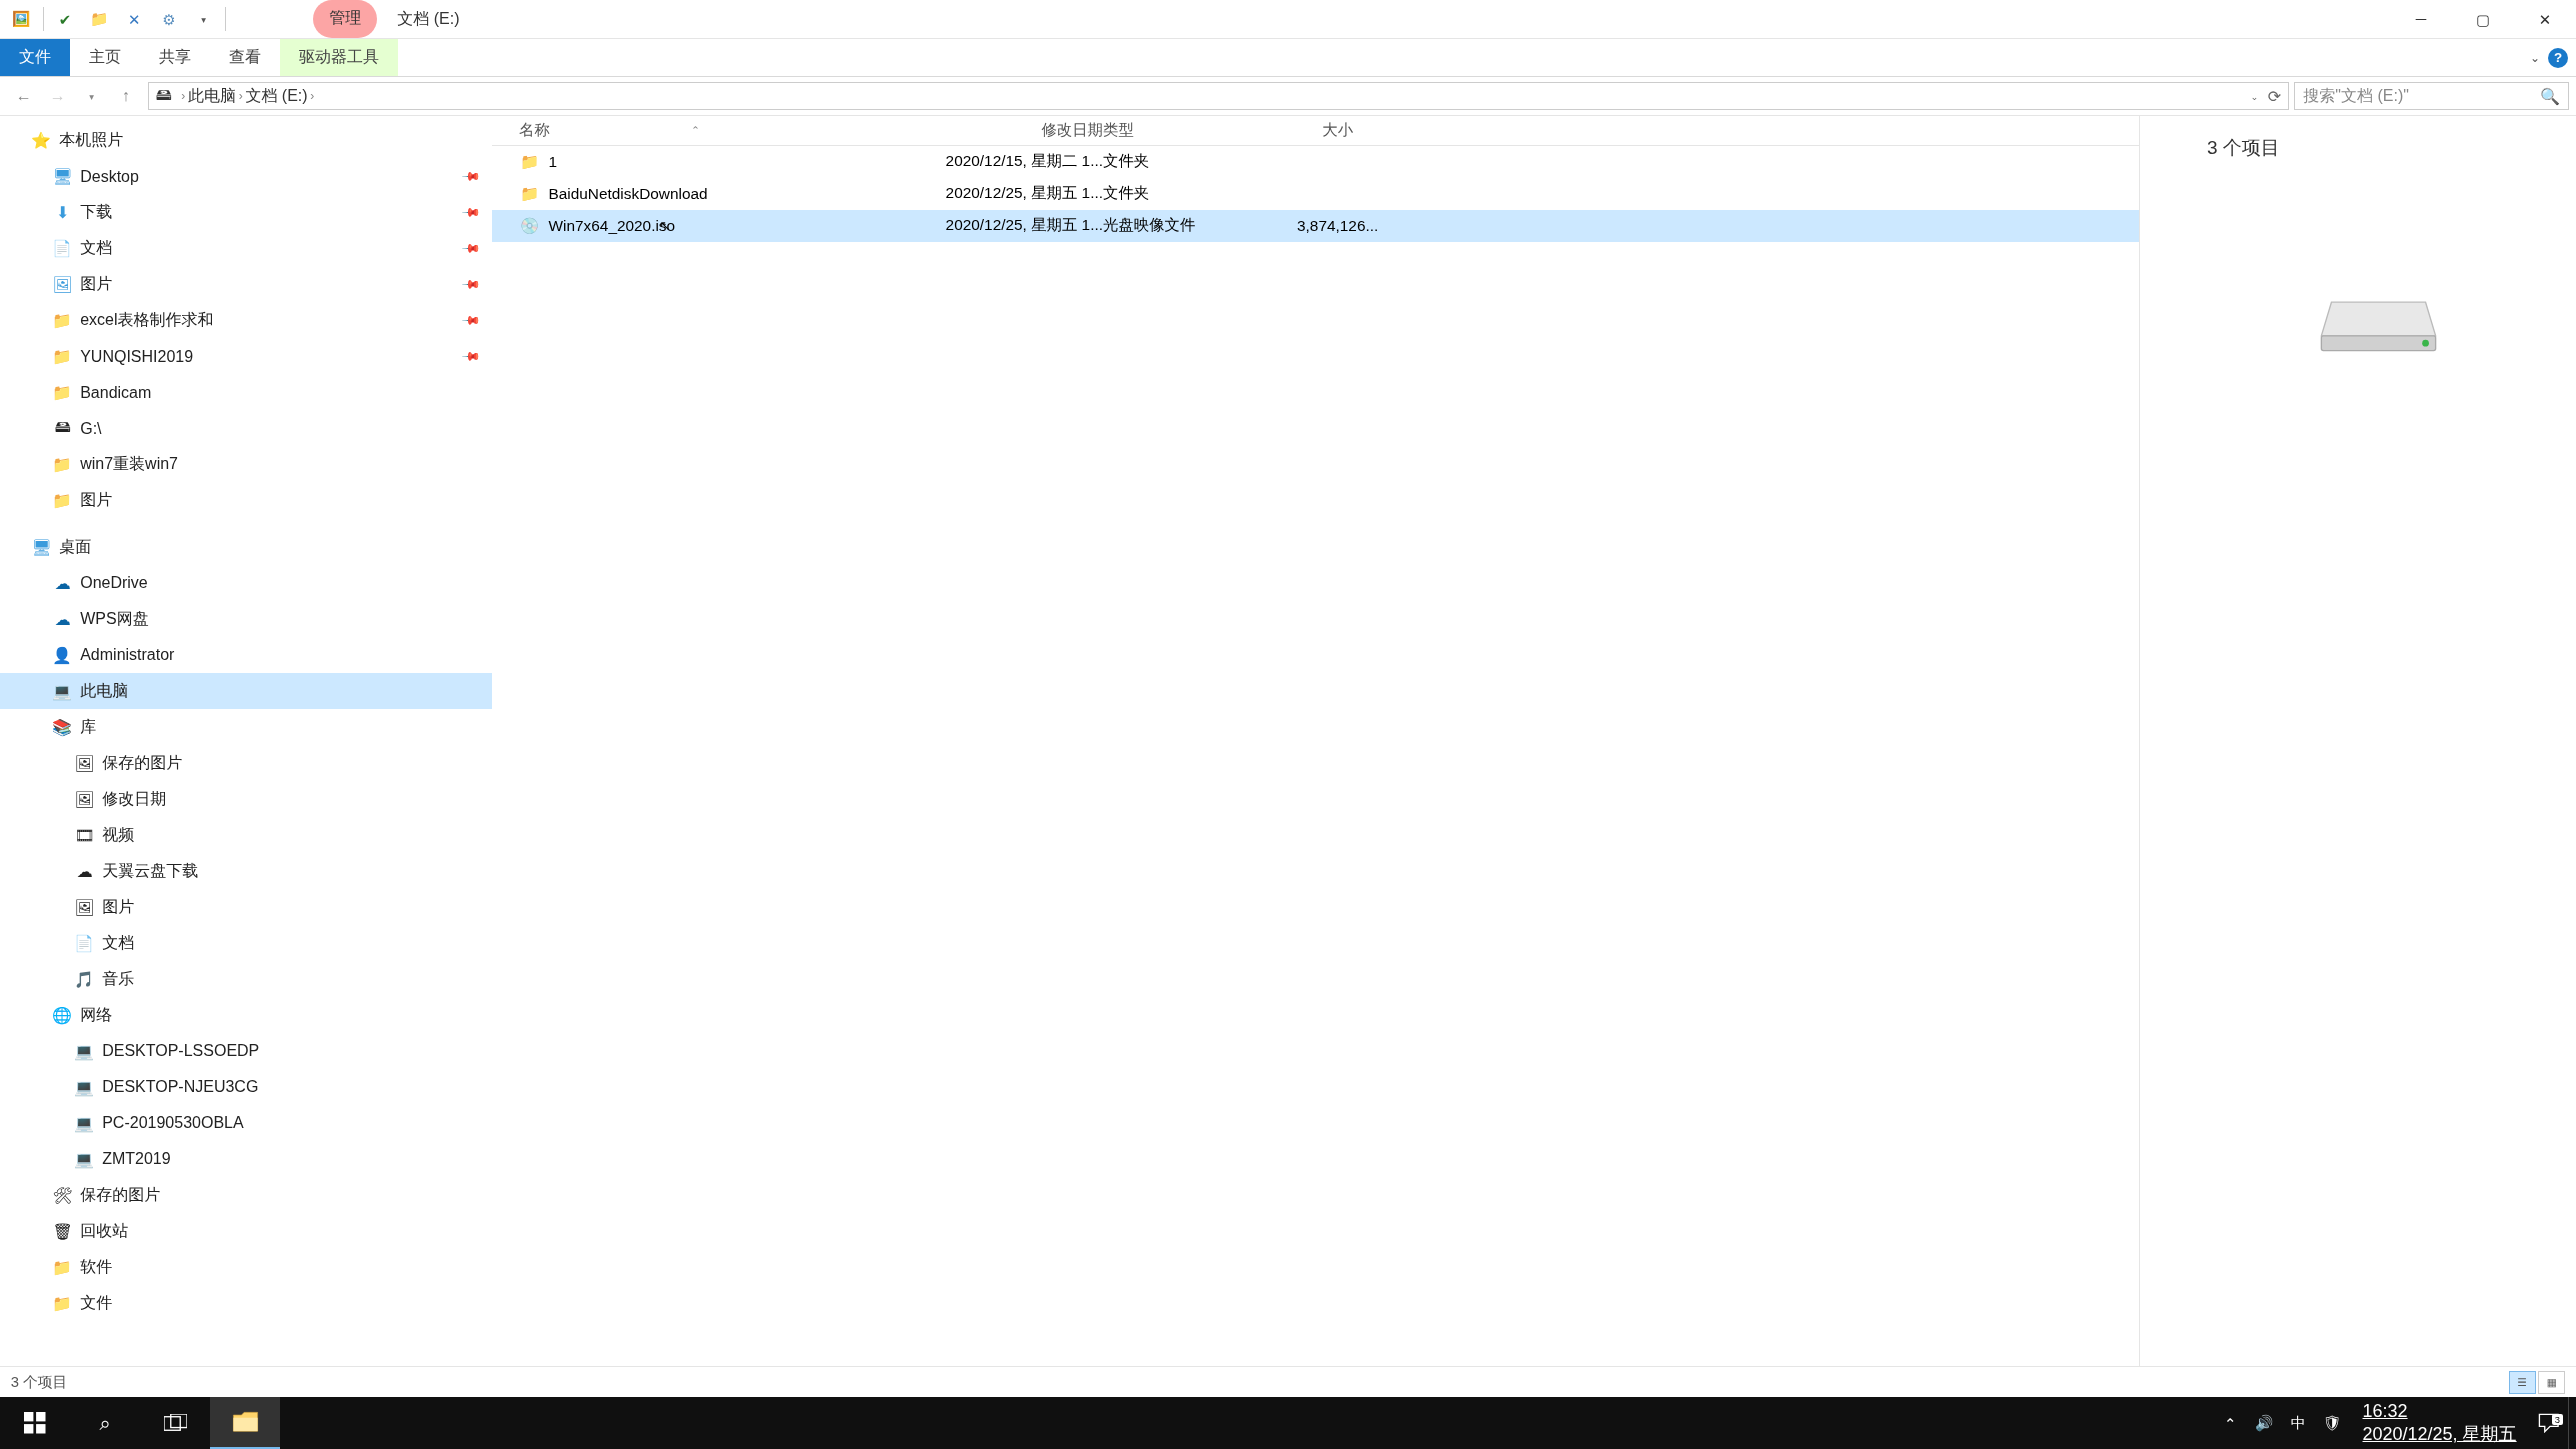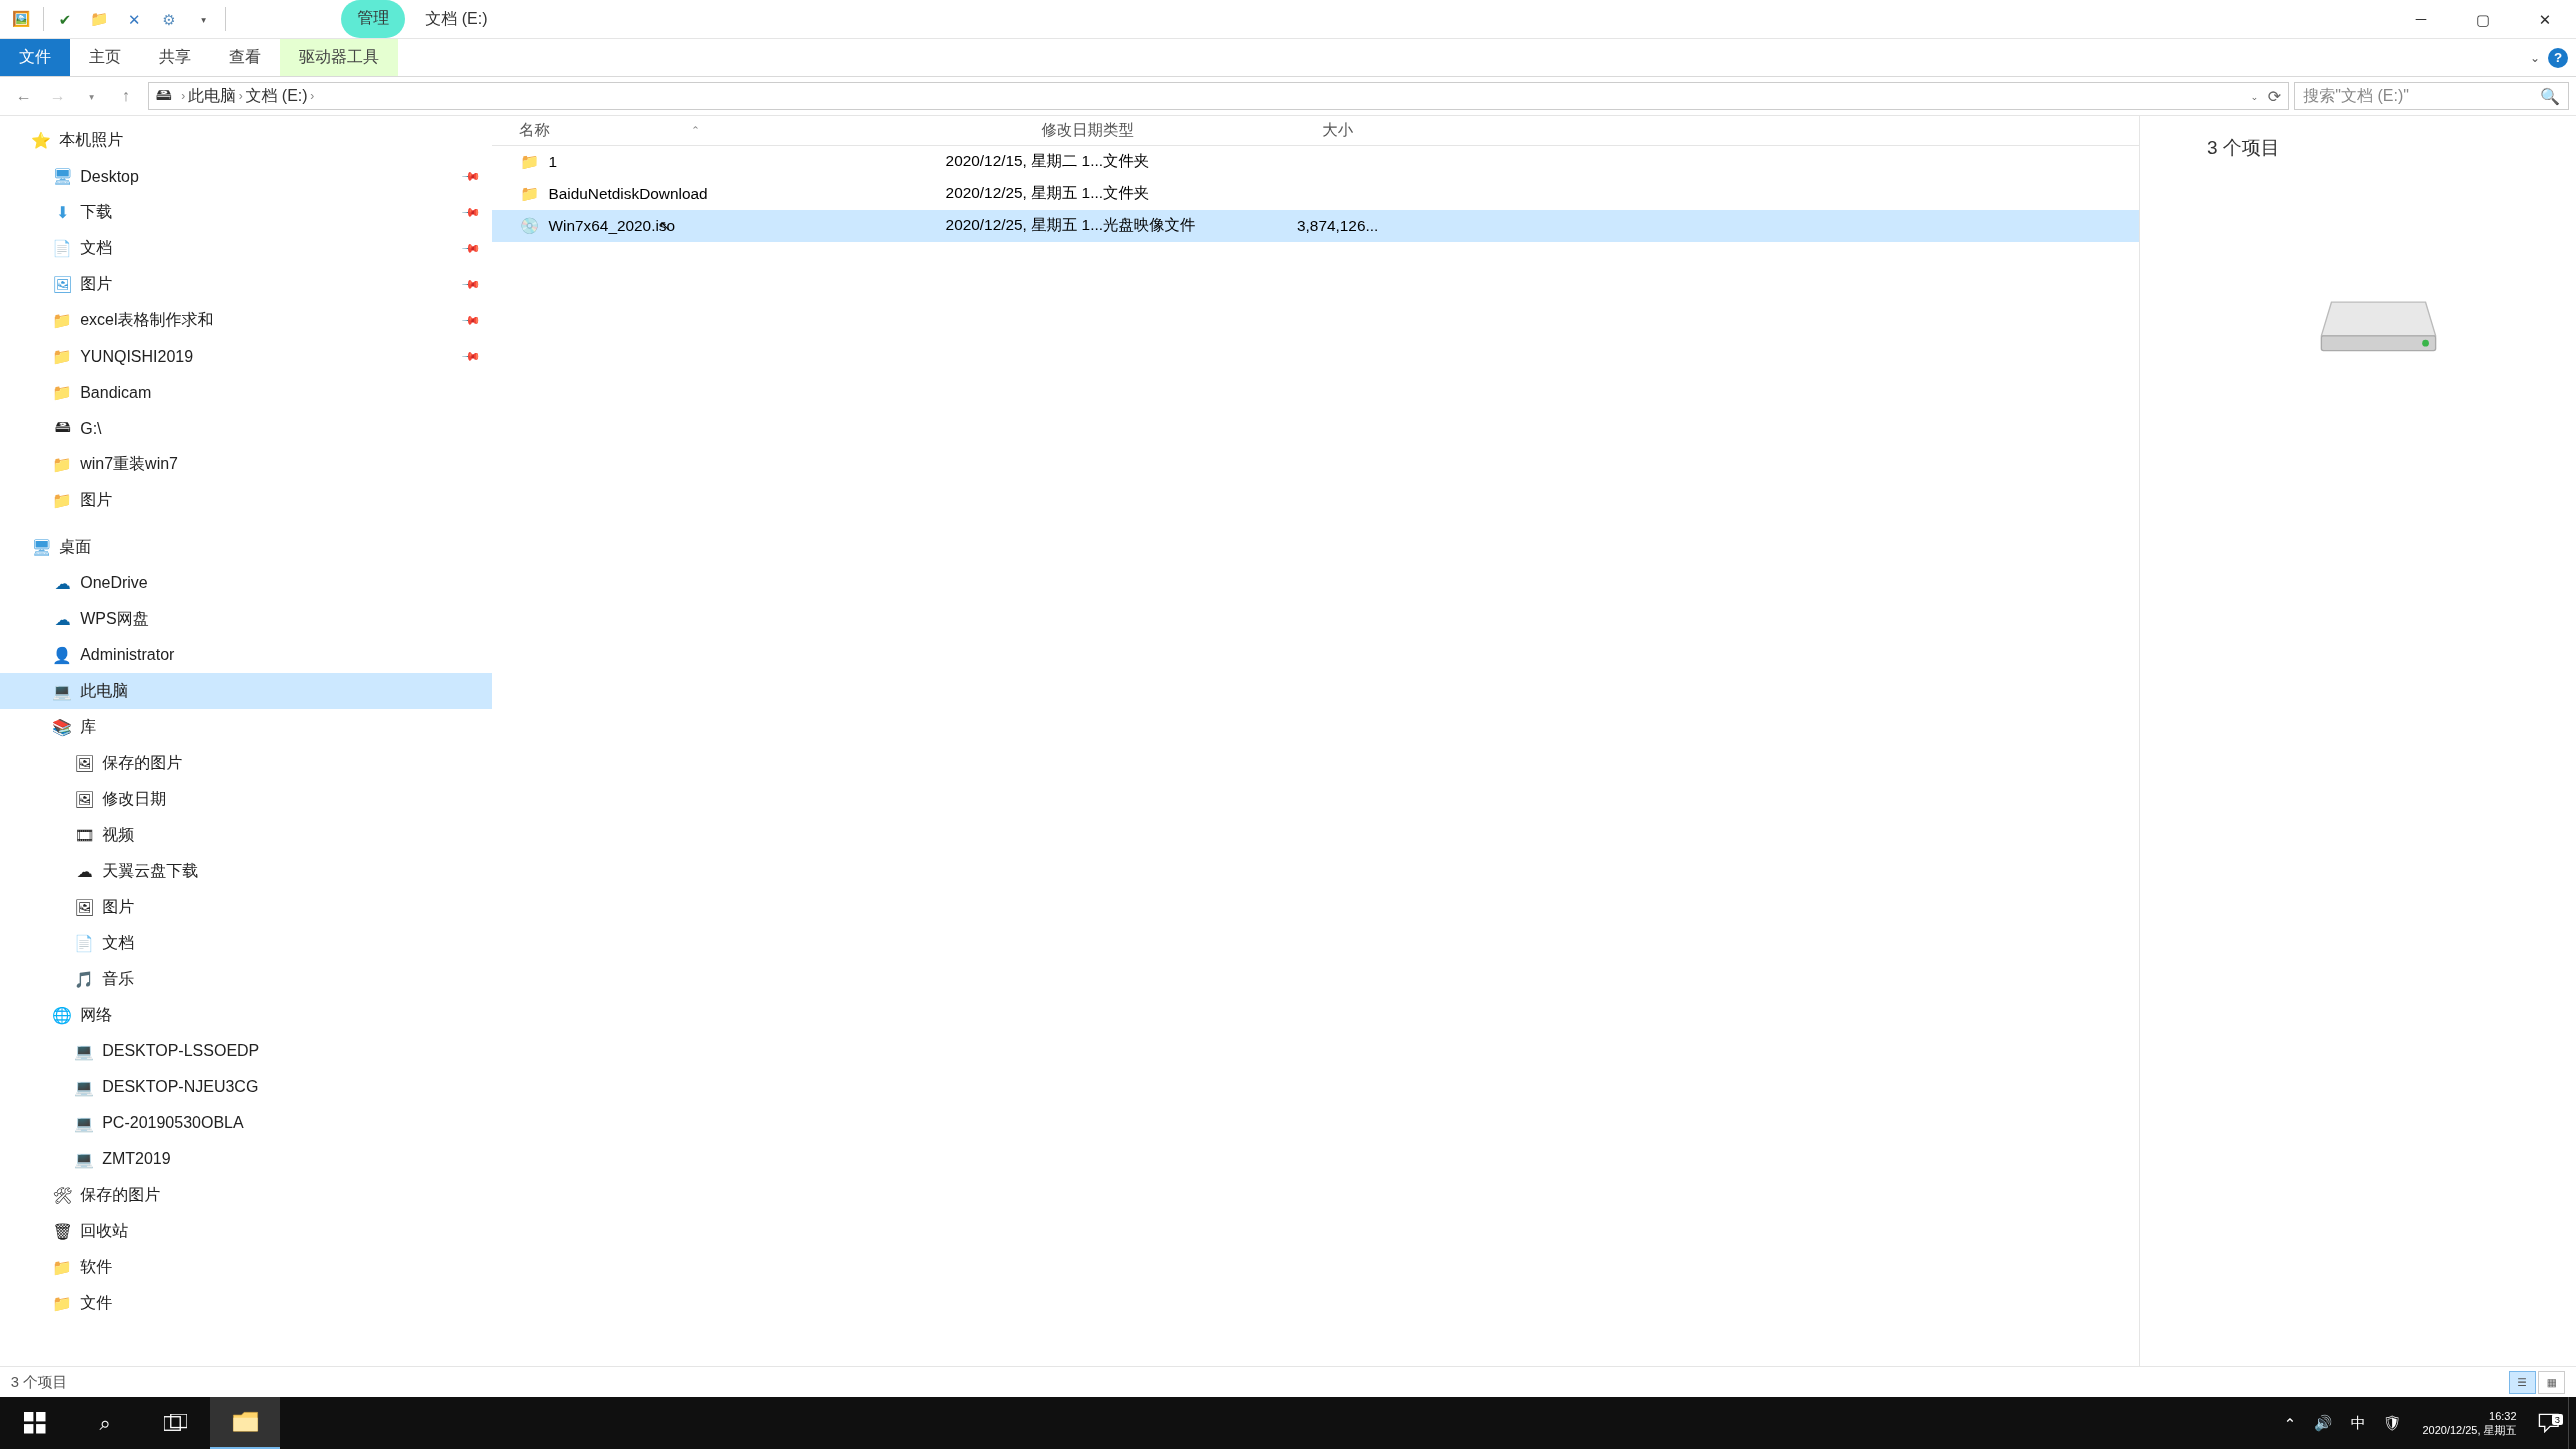--- a/index.html
+++ b/index.html
@@ -3,21 +3,21 @@
 <meta charset="utf-8">
 <style>
 * { margin: 0; padding: 0; box-sizing: border-box; font-family: "Segoe UI", "Microsoft YaHei", sans-serif; user-select: none; }
 html, body { width: 2576px; height: 1449px; background: #fff; overflow: hidden; font-size: 16px; }
 
 
 .titlebar { height: 39px; background: #fff; display: flex; align-items: center; border-bottom: 0.7px solid #e5e5e5; }
 .qat { display: flex; align-items: center; padding-left: 5.4px; gap: 2.7px; height: 100%; }
 .qat-item { width: 32px; height: 32px; display: flex; align-items: center; justify-content: center; color: #555; font-size: 14.8px; }
 .qat-sep { width: 0.7px; height: 24px; background: #ccc; margin: 0 2.7px; }
-.tab-contextual { background: #5eead4; padding: 5.4px 16px 6.7px; color: #333; font-size: 16px; margin-left: 113px; height: 100%; display:flex; align-items:center;border-radius:19px;}
+.tab-contextual { background: #fca5a5; padding: 5.4px 16px 6.7px; color: #333; font-size: 16px; margin-left: 85px; height: 100%; display:flex; align-items:center;border-radius:19px;}
 .tab-title { padding: 5.4px 16px; color: #333; margin-left: 4px; }
 .win-controls { margin-left: auto; display: flex; }
 .win-btn { width: 62px; height: 39px; display:flex; align-items:center; justify-content:center; font-size:14.8px; color:#333; }
 
 
 .ribbon { height: 38px; display: flex; align-items: stretch; border-bottom: 0.7px solid #d9d9d9; }
 .rtab { padding: 0 19px; display:flex; align-items:center; color:#444; font-size:16px; }
 .rtab.file { background: #1979ca; color: #fff; }
 .rtab.active { background: #e5ffd1; }
 .ribbon-right { margin-left:auto; display:flex; align-items:center; padding-right:8px; gap:8px; color:#1979ca;}
@@ -65,21 +65,21 @@
 .view-toggles { display:flex; gap:2.7px; }
 .vt { width:27px; height:23px; border:0.7px solid #ccc; display:flex;align-items:center;justify-content:center; font-size:10.7px;}
 .vt.active { background:#cce8ff; border-color:#7ab8ea;}
 
 
 .taskbar { height:52px; background:#101010; display:flex; align-items:center; color:#fff; }
 .tb-item { width:70px; height:52px; display:flex;align-items:center;justify-content:center; }
 .tb-item.active { background:#333; border-bottom:2.7px solid #76b9ed; }
 .tb-right { margin-left:auto; display:flex; align-items:center; height:100%;}
 .tray-ico { width:34px; display:flex;align-items:center;justify-content:center; font-size:14.8px; color:#fff;}
-.clock { text-align:right; padding:0 13.4px; font-size:11px; line-height:1.3;}
+.clock { text-align:left; padding:0 13.4px; font-size:18px; line-height:1.3;text-decoration:underline;}
 .notif { width:38px; display:flex;align-items:center;justify-content:center; position:relative;}
 .notif-badge { position:absolute; bottom:8px; right:5.4px; background:#fff; color:#000; font-size:9.4px; padding:0 2.7px; border-radius:2px;}
 </style>
 </head>
 <body>
 
 <div class="titlebar">
   <div class="qat">
     <div class="qat-item">🖼️</div>
     <div class="qat-sep"></div>

